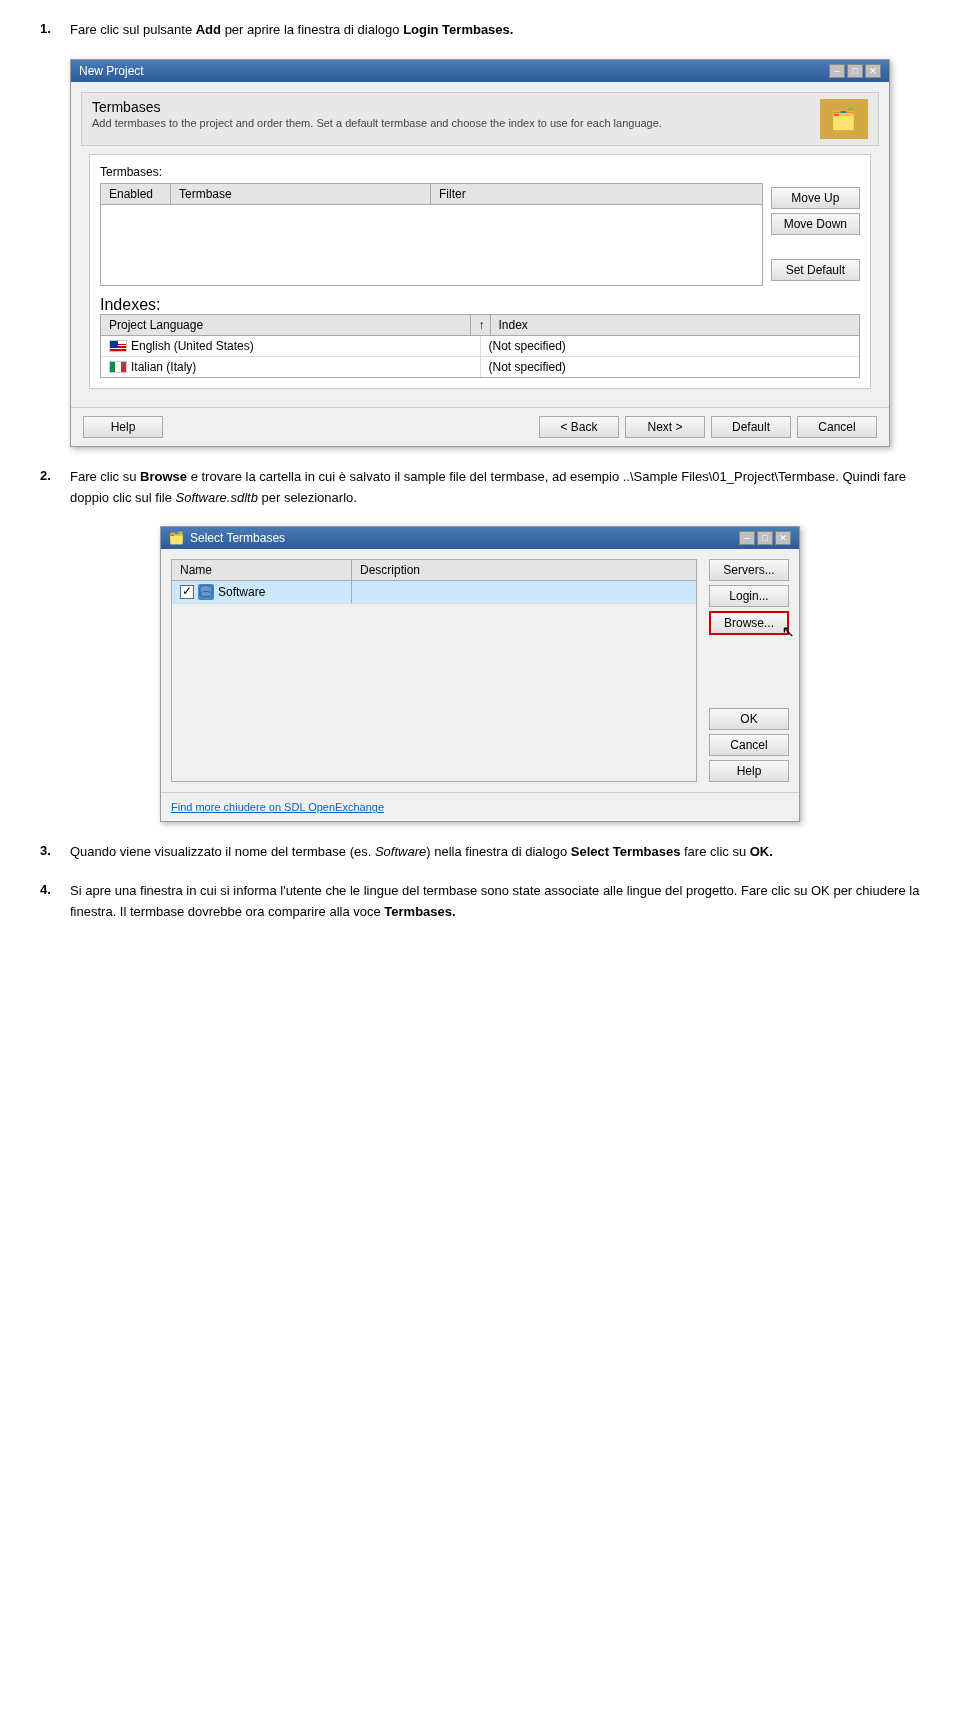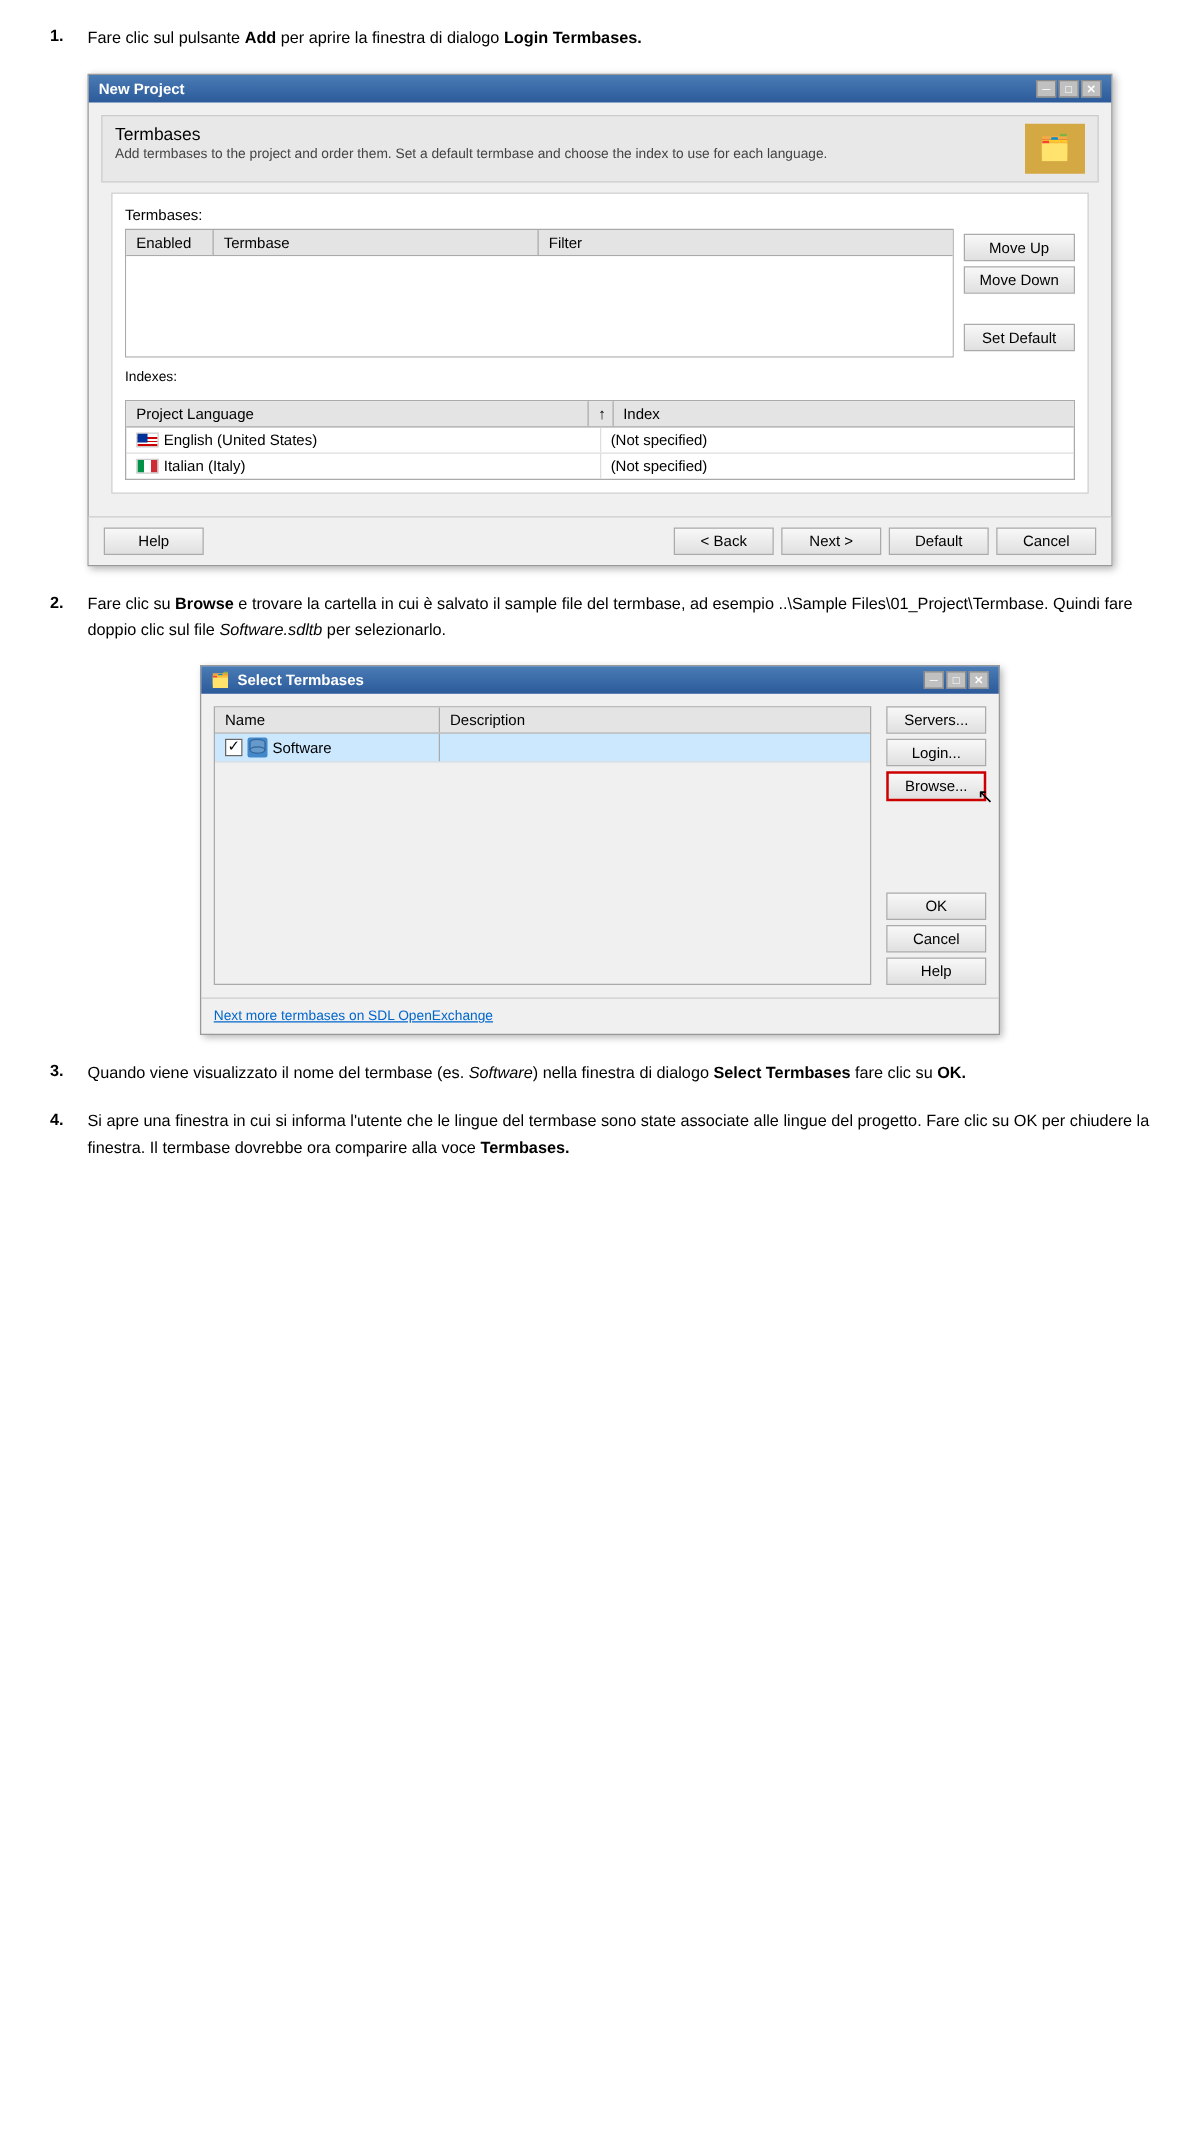--- a/index.html
+++ b/index.html
@@ -42,21 +42,20 @@
       box-shadow: 2px 2px 6px rgba(0,0,0,0.3);
     }
     .dialog-titlebar {
       background: linear-gradient(to bottom, #4a7cb5, #2c5a9a);
       color: white;
       padding: 4px 8px;
       font-size: 12px;
       display: flex;
       align-items: center;
       justify-content: space-between;
-      font-weight: bold;
     }
     .dialog-titlebar-title {
       display: flex;
       align-items: center;
       gap: 6px;
     }
     .titlebar-controls {
       display: flex;
       gap: 2px;
     }
@@ -186,22 +185,22 @@
       display: flex;
       gap: 6px;
       margin-top: 8px;
       padding: 4px 0;
     }
 
     .indexes-section {
       margin-top: 10px;
     }
     .indexes-label {
-      font-size: 11px;
-      margin-bottom: 12px;
+      font-size: 16px;
+      margin-bottom: 0;
     }
     .indexes-table {
       border: 1px solid #aaa;
       width: 100%;
     }
     .indexes-table-header {
       display: flex;
       background: #e4e4e4;
       border-bottom: 1px solid #aaa;
     }
@@ -561,21 +560,21 @@
           <span class="cursor-indicator">↖</span>
         </button>
         <div style="flex:1"></div>
         <button class="btn">OK</button>
         <button class="btn">Cancel</button>
         <button class="btn">Help</button>
       </div>
     </div>
 
     <div class="st-footer">
-      <a class="st-footer-link">Next more termbases on SDL OpenExchange</a>
+      <a class="st-footer-link">Find more chiudere on SDL OpenExchange</a>
     </div>
   </div>
 
   <div class="step">
     <div class="step-number">3.</div>
     <div class="step-text">
       Quando viene visualizzato il nome del termbase (es. <em>Software</em>) nella finestra di dialogo <strong>Select Termbases</strong> fare clic su <strong>OK.</strong>
     </div>
   </div>
 

